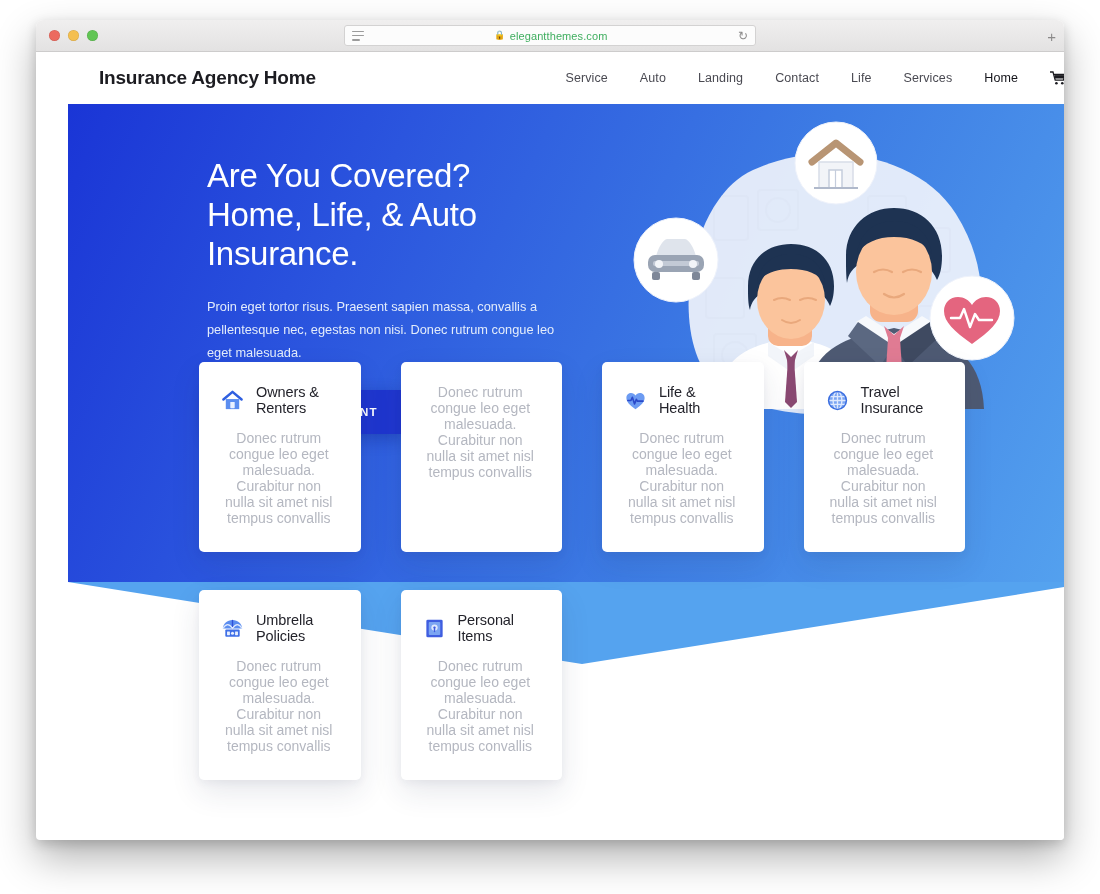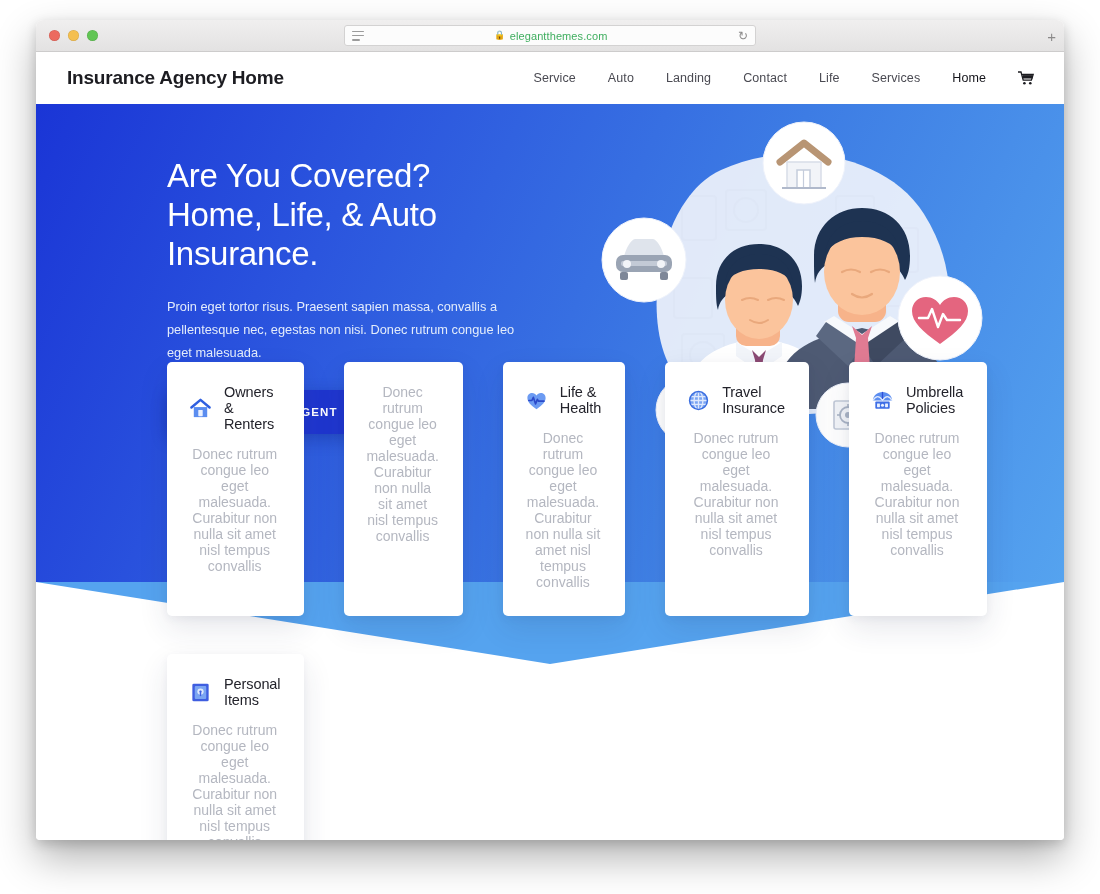--- a/index.html
+++ b/index.html
@@ -105,20 +105,21 @@
     font-weight: 300;
   }
 
   
   .viewport {
     position: relative;
     width: 1028px;
     height: 788px;
     background: #ffffff;
     overflow: hidden;
+    margin-left: 32px;
   }
 
   
   .site-nav {
     position: relative;
     z-index: 6;
     height: 52px;
     background: #ffffff;
     display: flex;
     align-items: center;
@@ -148,20 +149,21 @@
   .nav-link.is-active { color: #14141a; font-weight: 400; }
 
   .cart-icon-wrap { padding-left: 12px; display:flex; align-items:center; }
 
   
   .hero {
     position: relative;
     height: 478px;
     background: linear-gradient(115deg, #1a35d6 0%, #2b55de 28%, #3d7ce4 62%, #55a3ef 100%);
     overflow: visible;
+    padding-left: 8px;
   }
 
   
   .hero-chevron {
     position: absolute;
     left: 0;
     bottom: -82px;
     width: 100%;
     height: 82px;
     z-index: 1;
@@ -223,21 +225,21 @@
   
   .cards-section {
     position: relative;
     z-index: 4;
     margin-top: -220px;
     padding: 0 131px;
   }
 
   .cards-grid {
     display: grid;
-    grid-template-columns: repeat(5, 1fr);
+    grid-template-columns: repeat(4, 1fr);
     column-gap: 40px;
     row-gap: 38px;
   }
 
   .card {
     background: #ffffff;
     border-radius: 5px;
     padding: 22px 24px 26px 22px;
     box-shadow: 0 12px 30px rgba(35,45,80,0.11), 0 3px 8px rgba(35,45,80,0.05);
     min-height: 152px;

